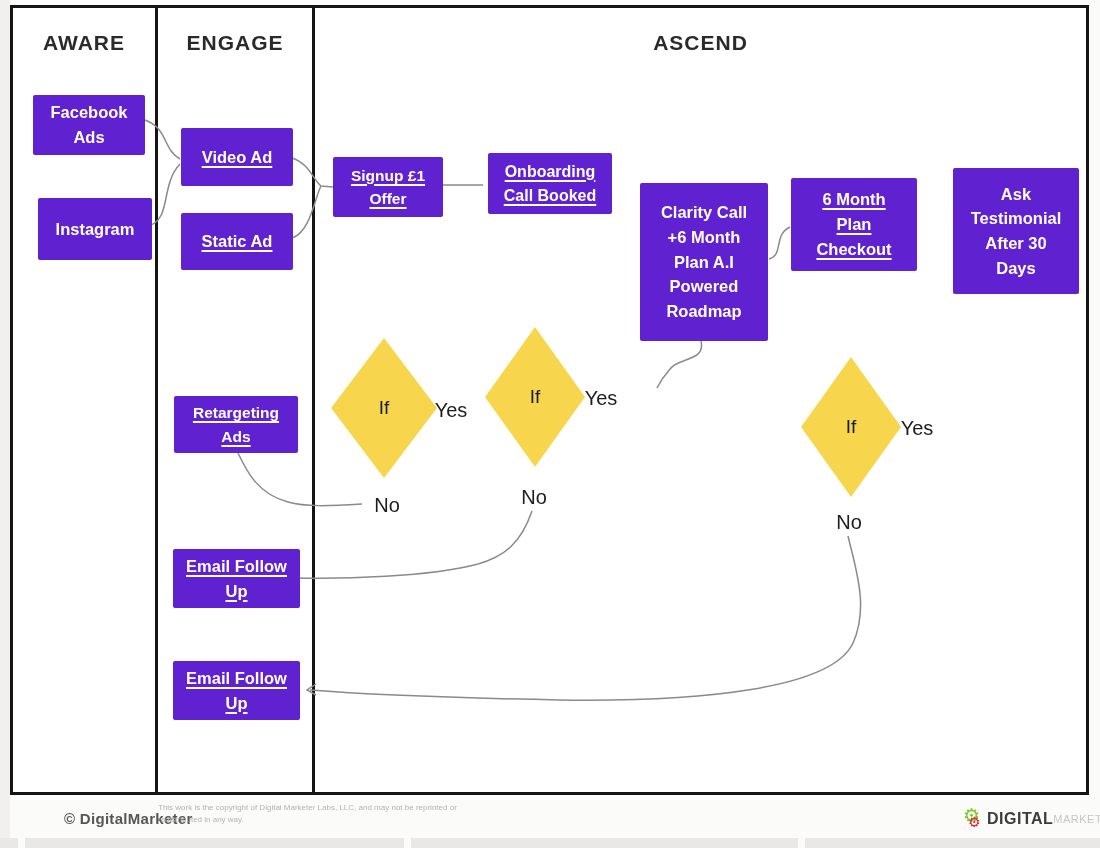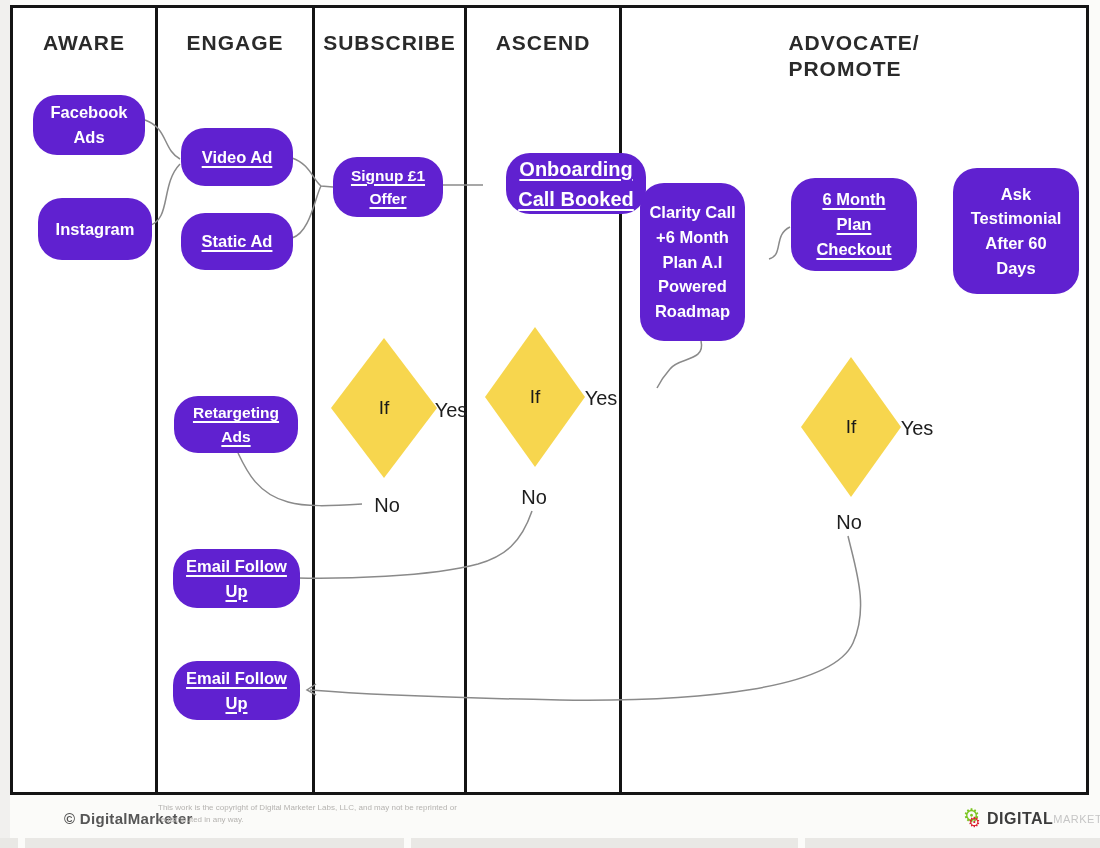--- a/index.html
+++ b/index.html
@@ -24,21 +24,21 @@
   .col:last-child{border-right:none;flex:1;}
   .col-header{
     padding-top:22px;font-size:21px;font-weight:bold;color:var(--header);
     letter-spacing:1px;text-align:left;white-space:pre-line;line-height:1.25;
   }
 
   svg.wires{position:absolute;left:0;top:0;z-index:2;pointer-events:none;}
   svg.wires path{stroke:var(--line);stroke-width:1.5;fill:none;}
 
   .node{
-    position:absolute;z-index:3;background:var(--purple);border-radius:24px;
+    position:absolute;z-index:3;background:var(--purple);border-radius:2px;
     color:#fff;font-weight:bold;display:flex;align-items:center;justify-content:center;
     text-align:center;font-size:16.5px;line-height:1.5;white-space:pre-line;
   }
   .node .u{text-decoration:underline;text-decoration-thickness:2px;text-underline-offset:3px;}
   .diamond{
     position:absolute;z-index:3;background:var(--yellow);
     clip-path:polygon(50% 0,100% 50%,50% 100%,0 50%);
     display:flex;align-items:center;justify-content:center;
     font-size:19px;color:#1a1a1a;
   }
@@ -61,29 +61,22 @@
 
 <div class="side-strip"></div>
 
 <div class="canvas">
   <div class="col" style="width:145px">
     <div class="col-header">AWARE</div>
   </div>
   <div class="col" style="width:157px">
     <div class="col-header">ENGAGE</div>
   </div>
-  <div class="col" style="width:152px">
-    <div class="col-header">SUBSCRIBE</div>
-  </div>
   <div class="col" style="width:155px">
     <div class="col-header">ASCEND</div>
-  </div>
-  <div class="col">
-    <div class="col-header">ADVOCATE/
-PROMOTE</div>
   </div>
 </div>
 
 <svg class="wires" width="1100" height="848" viewBox="0 0 1100 848">
   <path d="M145,120 C168,128 163,150 180,159"></path>
   <path d="M148,226 C172,220 160,185 180,164"></path>
   <path d="M292,158 C310,164 313,180 321,186 L333,187"></path>
   <path d="M292,238 C310,233 315,197 321,186"></path>
   <path d="M443,185 L483,185"></path>
   <path d="M362,504 C330,506 305,507 288,502 C258,494 247,472 238,453"></path>
@@ -117,40 +110,40 @@
 Up</span>
 </div>
 <div class="node" style="left:173px;top:661px;width:127px;height:59px">
   <span class="u">Email Follow
 Up</span>
 </div>
 <div class="node" style="left:333px;top:157px;width:110px;height:60px;font-size:15.5px">
   <span class="u">Signup £1
 Offer</span>
 </div>
-<div class="node" style="left:506px;top:153px;width:140px;height:61px;font-size:20px">
+<div class="node" style="left:488px;top:153px;width:124px;height:61px;font-size:16px">
   <span class="u">Onboarding
 Call Booked</span>
 </div>
-<div class="node" style="left:640px;top:183px;width:105px;height:158px">
+<div class="node" style="left:640px;top:183px;width:128px;height:158px">
   <span>Clarity Call
 +6 Month
 Plan A.I
 Powered
 Roadmap</span>
 </div>
 <div class="node" style="left:791px;top:178px;width:126px;height:93px">
   <span class="u">6 Month
 Plan
 Checkout</span>
 </div>
 <div class="node" style="left:953px;top:168px;width:126px;height:126px">
   <span>Ask
 Testimonial
-After 60
+After 30
 Days</span>
 </div>
 
 <div class="diamond" style="left:331px;top:338px;width:106px;height:140px">
   <span>If</span>
 </div>
 <div class="diamond" style="left:485px;top:327px;width:100px;height:140px">
   <span>If</span>
 </div>
 <div class="diamond" style="left:801px;top:357px;width:100px;height:140px">

